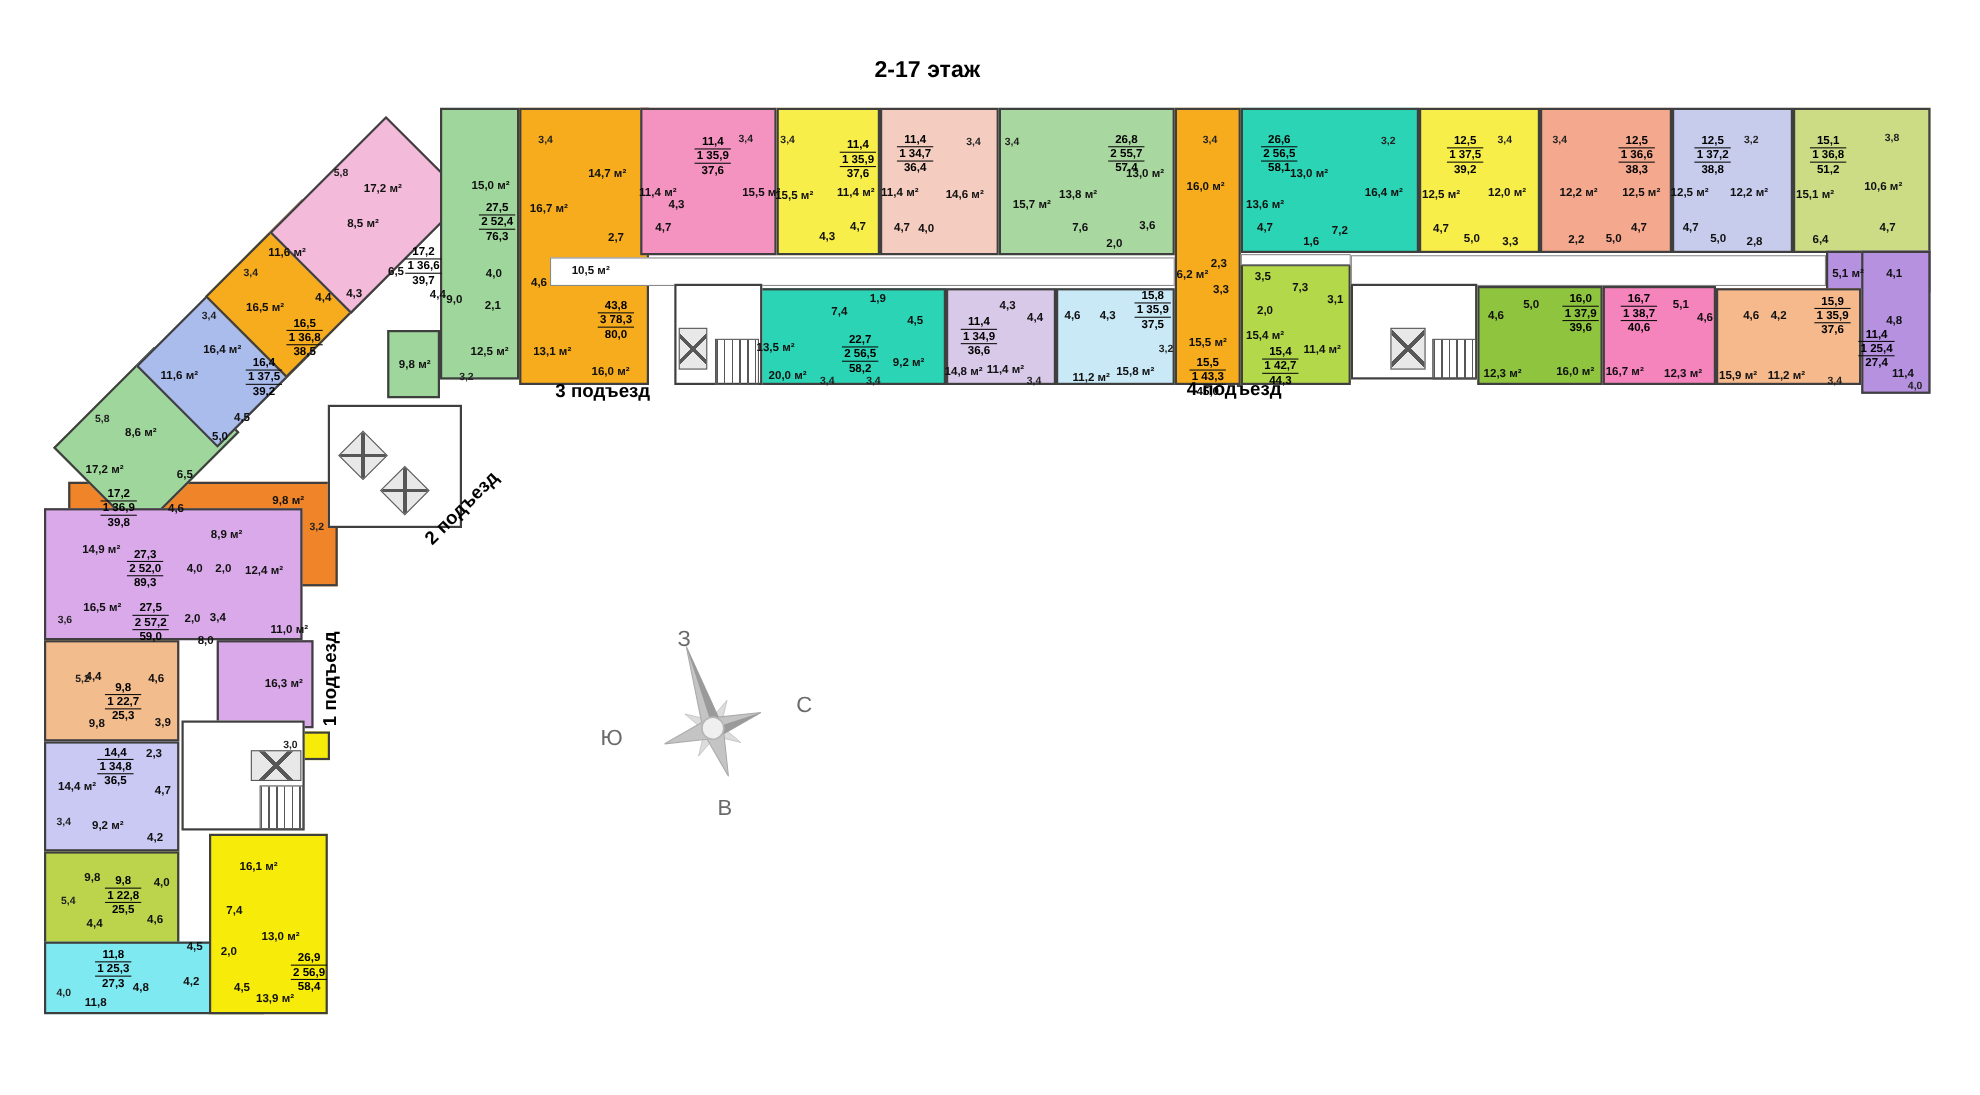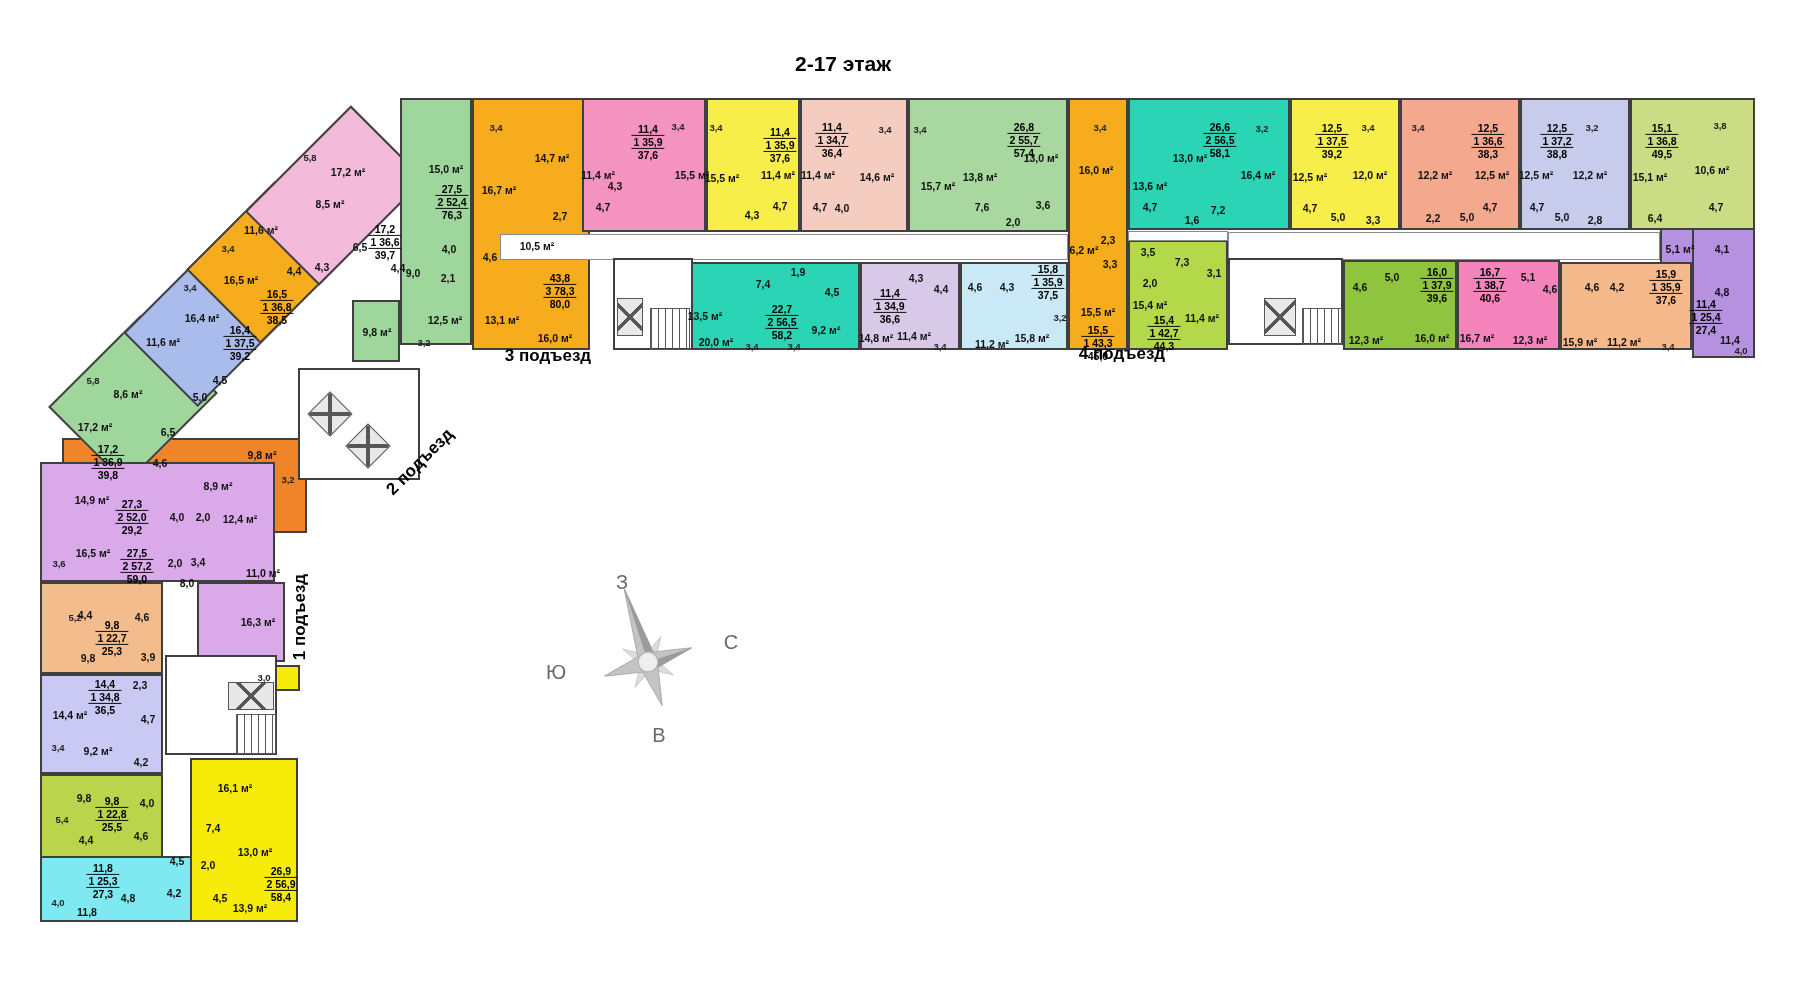--- a/index.html
+++ b/index.html
@@ -79,29 +79,29 @@
       <div class="core" style="left: 298px; top: 368px; width: 122px; height: 112px;"></div>
       <div class="xbox" style="left: 314px; top: 398px; width: 32px; height: 32px; transform: rotate(45deg);"></div>
       <div class="xbox" style="left: 352px; top: 430px; width: 32px; height: 32px; transform: rotate(45deg);"></div>
       <div class="core" style="left: 165px; top: 655px; width: 112px; height: 100px;"></div>
       <div class="xbox" style="left: 228px; top: 682px; width: 46px; height: 28px;"></div>
       <div class="stairs" style="left: 236px; top: 714px; width: 40px; height: 40px;"></div>
     </div>
   <div id="overlay">
       <div class="lab" style="left: 262px; top: 455px;">9,8 м²</div>
       <div class="lab bal" style="left: 288px; top: 480px;">3,2</div>
-      <div class="lab" style="left: 218px; top: 486px; text-align: center;">8,9 м²</div>
+      <div class="lab" style="left: 206px; top: 486px; text-align: center;">8,9 м²</div>
       <div class="lab" style="left: 92px; top: 500px;">14,9 м²</div>
       <div class="lab" style="left: 177px; top: 517px;">4,0</div>
       <div class="lab" style="left: 203px; top: 517px;">2,0</div>
       <div class="lab" style="left: 240px; top: 519px;">12,4 м²</div>
       <div class="sum" style="left: 132px; top: 517px;">
         <span>27,3</span>
         <span>2 52,0</span>
-        <span>29,2</span>
+        <span>89,3</span>
       </div>
       <div class="lab bal" style="left: 93px; top: 381px;">5,8</div>
       <div class="lab" style="left: 128px; top: 394px;">8,6 м²</div>
       <div class="lab" style="left: 95px; top: 427px;">17,2 м²</div>
       <div class="lab" style="left: 168px; top: 432px;">6,5</div>
       <div class="lab" style="left: 160px; top: 463px;">4,6</div>
       <div class="sum" style="left: 108px; top: 462px;">
         <span>17,2</span>
         <span>1 36,9</span>
         <span>39,8</span>
@@ -214,21 +214,21 @@
         <span>1 43,3</span>
         <span>45,0</span>
       </div>
       <div class="lab" style="left: 1150px; top: 186px;">13,6 м²</div>
       <div class="lab" style="left: 1190px; top: 158px;">13,0 м²</div>
       <div class="lab bal" style="left: 1262px; top: 129px;">3,2</div>
       <div class="lab" style="left: 1258px; top: 175px;">16,4 м²</div>
       <div class="lab" style="left: 1218px; top: 210px;">7,2</div>
       <div class="lab" style="left: 1150px; top: 207px;">4,7</div>
       <div class="lab" style="left: 1192px; top: 220px;">1,6</div>
-      <div class="sum" style="left: 1220px; top: 140px;">
+      <div class="sum" style="left: 1163px; top: 140px;">
         <span>26,6</span>
         <span>2 56,5</span>
         <span>58,1</span>
       </div>
       <div class="lab bal" style="left: 1368px; top: 128px;">3,4</div>
       <div class="lab" style="left: 1310px; top: 177px;">12,5 м²</div>
       <div class="lab" style="left: 1370px; top: 175px;">12,0 м²</div>
       <div class="lab" style="left: 1310px; top: 208px;">4,7</div>
       <div class="lab" style="left: 1338px; top: 217px;">5,0</div>
       <div class="lab" style="left: 1373px; top: 220px;">3,3</div>
@@ -260,21 +260,21 @@
         <span>38,8</span>
       </div>
       <div class="lab bal" style="left: 1720px; top: 126px;">3,8</div>
       <div class="lab" style="left: 1650px; top: 177px;">15,1 м²</div>
       <div class="lab" style="left: 1712px; top: 170px;">10,6 м²</div>
       <div class="lab" style="left: 1655px; top: 218px;">6,4</div>
       <div class="lab" style="left: 1716px; top: 207px;">4,7</div>
       <div class="sum" style="left: 1662px; top: 141px;">
         <span>15,1</span>
         <span>1 36,8</span>
-        <span>49,5</span>
+        <span>51,2</span>
       </div>
       <div class="lab" style="left: 1680px; top: 249px;">5,1 м²</div>
       <div class="lab" style="left: 1722px; top: 249px;">4,1</div>
       <div class="lab" style="left: 1722px; top: 292px;">4,8</div>
       <div class="lab" style="left: 1730px; top: 340px;">11,4</div>
       <div class="lab bal" style="left: 1741px; top: 351px;">4,0</div>
       <div class="sum" style="left: 1706px; top: 317px;">
         <span>11,4</span>
         <span>1 25,4</span>
         <span>27,4</span>

